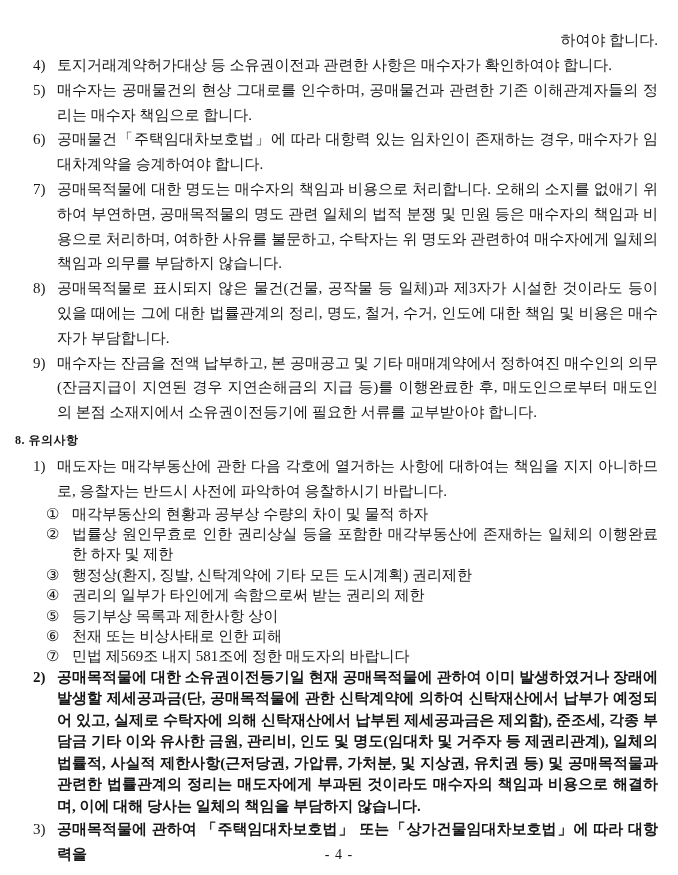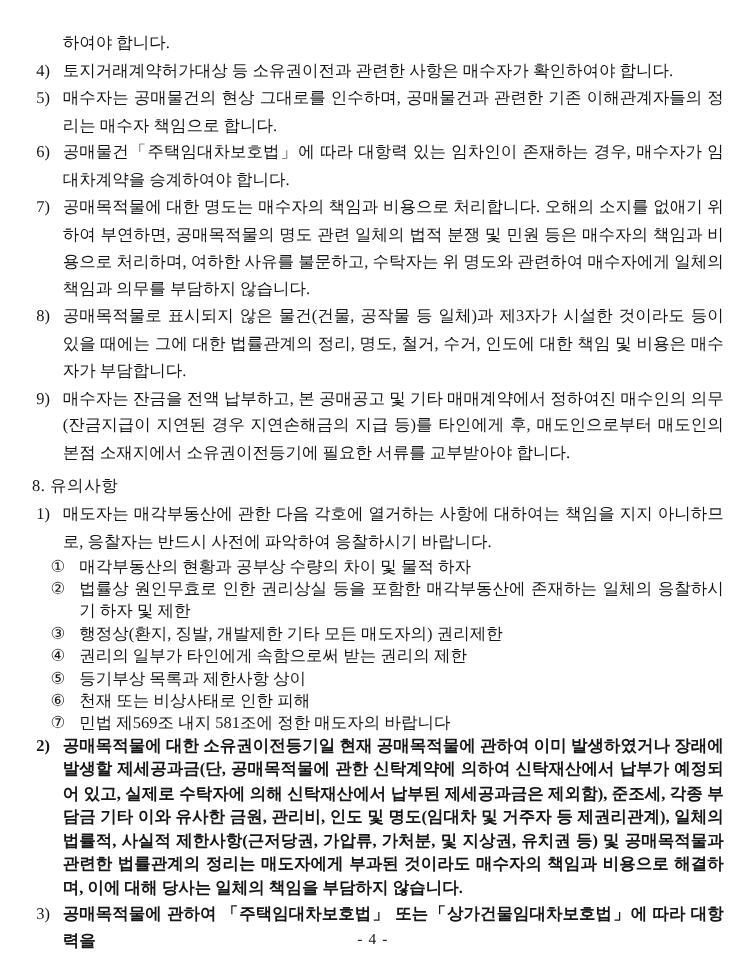--- a/index.html
+++ b/index.html
@@ -6,40 +6,40 @@
   body {
     width: 678px; height: 875px; overflow: hidden; position: relative;
     font-family: "Liberation Serif", "DejaVu Serif", serif;
     color: #161616;
     -webkit-font-smoothing: antialiased;
   }
   .page { padding: 28px 20px 0 15px; }
 
   .frag {
     margin-left: 42px;
-    font-size: 15px; line-height: 25px;
+    font-size: 15px; line-height: 25px; text-align: right;
   }
 
   .item-list { margin-left: 18px; }
 
   .item { display: flex; font-size: 15px; line-height: 24.8px; }
   .item .marker { flex: 0 0 24px; white-space: pre; }
   .item .text { flex: 1; text-align: justify; text-align-last: left; }
   .item .text.jlast { text-align-last: justify; font-weight: bold; }
 
   .item.bold { font-weight: bold; line-height: 21.5px; }
   .u { text-underline-offset: 2px; }
 
   .subitems { margin-left: 13px; }
   .item.sub { line-height: 20.4px; }
   .item.sub .marker { flex: 0 0 26px; }
 
   .heading {
-    font-size: 15px; font-weight: normal;
-    margin: 7px 0 5px 14px; letter-spacing: 0.5px;
+    font-size: 12px; font-weight: bold;
+    margin: 7px 0 5px 0; letter-spacing: 0.5px;
   }
 
   .pagenum {
     position: absolute; left: 0; right: 0; bottom: 12px;
     text-align: center; font-size: 14px; letter-spacing: 1px;
   }
 </style>
 </head>
 <body>
 
@@ -62,43 +62,43 @@
       <div class="item">
         <span class="marker">7)</span>
         <div class="text">공매목적물에 대한 명도는 매수자의 책임과 비용으로 처리합니다. 오해의 소지를 없애기 위하여 부연하면, 공매목적물의 명도 관련 일체의 법적 분쟁 및 민원 등은 매수자의 책임과 비용으로 처리하며, 여하한 사유를 불문하고, 수탁자는 위 명도와 관련하여 매수자에게 일체의 책임과 의무를 부담하지 않습니다.</div>
       </div>
       <div class="item">
         <span class="marker">8)</span>
         <div class="text">공매목적물로 표시되지 않은 물건(건물, 공작물 등 일체)과 제3자가 시설한 것이라도 등이 있을 때에는 그에 대한 법률관계의 정리, 명도, 철거, 수거, 인도에 대한 책임 및 비용은 매수자가 부담합니다.</div>
       </div>
       <div class="item">
         <span class="marker">9)</span>
-        <div class="text">매수자는 잔금을 전액 납부하고, 본 공매공고 및 기타 매매계약에서 정하여진 매수인의 의무(잔금지급이 지연된 경우 지연손해금의 지급 등)를 타인에게 후, 매도인으로부터 매도인의 본점 소재지에서 소유권이전등기에 필요한 서류를 교부받아야 합니다.</div>
+        <div class="text">매수자는 잔금을 전액 납부하고, 본 공매공고 및 기타 매매계약에서 정하여진 매수인의 의무(잔금지급이 지연된 경우 지연손해금의 지급 등)를 이행완료한 후, 매도인으로부터 매도인의 본점 소재지에서 소유권이전등기에 필요한 서류를 교부받아야 합니다.</div>
       </div>
     </div>
 
   <h2 class="heading">8. 유의사항</h2>
 
   <div class="item-list" id="section-items">
       <div class="item">
         <span class="marker">1)</span>
         <div class="text">매도자는 매각부동산에 관한 다음 각호에 열거하는 사항에 대하여는 책임을 지지 아니하므로, 응찰자는 반드시 사전에 파악하여 응찰하시기 바랍니다.</div>
       </div>
       <div class="subitems">
         <div class="item sub">
           <span class="marker">①</span>
           <div class="text">매각부동산의 현황과 공부상 수량의 차이 및 물적 하자</div>
         </div>
         <div class="item sub">
           <span class="marker">②</span>
-          <div class="text">법률상 원인무효로 인한 권리상실 등을 포함한 매각부동산에 존재하는 일체의 응찰하시기 하자 및 제한</div>
+          <div class="text">법률상 원인무효로 인한 권리상실 등을 포함한 매각부동산에 존재하는 일체의 이행완료한 하자 및 제한</div>
         </div>
         <div class="item sub">
           <span class="marker">③</span>
-          <div class="text">행정상(환지, 징발, 개발제한 기타 모든 매도자의) 권리제한</div>
+          <div class="text">행정상(환지, 징발, 신탁계약에 기타 모든 도시계획) 권리제한</div>
         </div>
         <div class="item sub">
           <span class="marker">④</span>
           <div class="text">권리의 일부가 타인에게 속함으로써 받는 권리의 제한</div>
         </div>
         <div class="item sub">
           <span class="marker">⑤</span>
           <div class="text">등기부상 목록과 제한사항 상이</div>
         </div>
         <div class="item sub">

